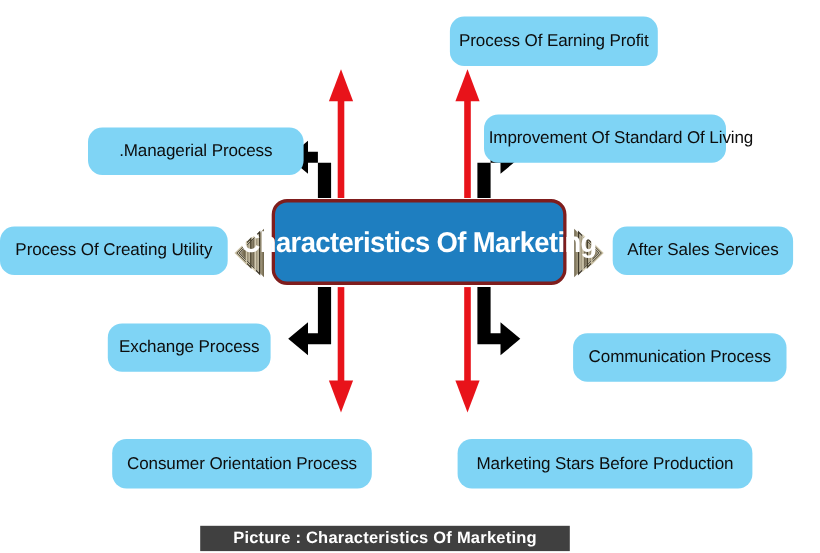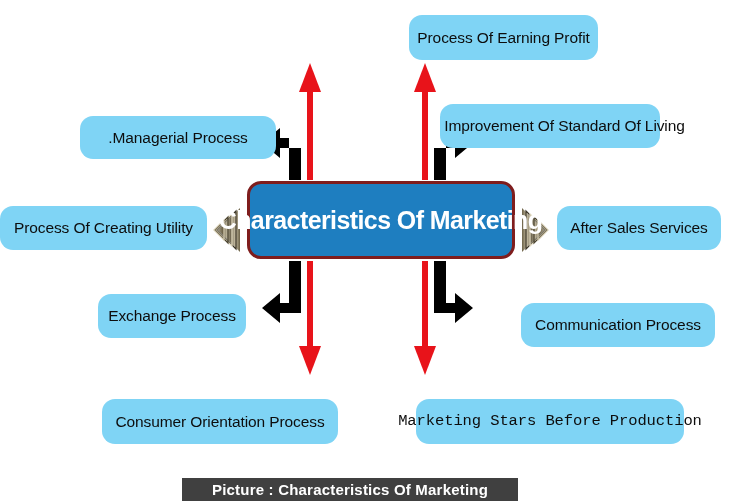--- a/index.html
+++ b/index.html
@@ -206,21 +206,21 @@
   </div>
 
   <div class="node" style="left:493px; top:303px; width:194px; height:44px;margin-left:28px;">
     <span>Communication Process</span>
   </div>
 
   <div class="node" style="left:102px; top:399px; width:236px; height:45px;">
     <span>Consumer Orientation Process</span>
   </div>
 
-  <div class="node" style="left:416px; top:399px; width:268px; height:45px;font-family:Liberation Mono, monospace;">
+  <div class="node" style="left:416px; top:399px; width:268px; height:45px;">
     <span>Marketing Stars Before Production</span>
   </div>
 
   <div id="caption">
     <span>Picture : Characteristics Of Marketing</span>
   </div>
 
 </div>
 
 </body></html>

